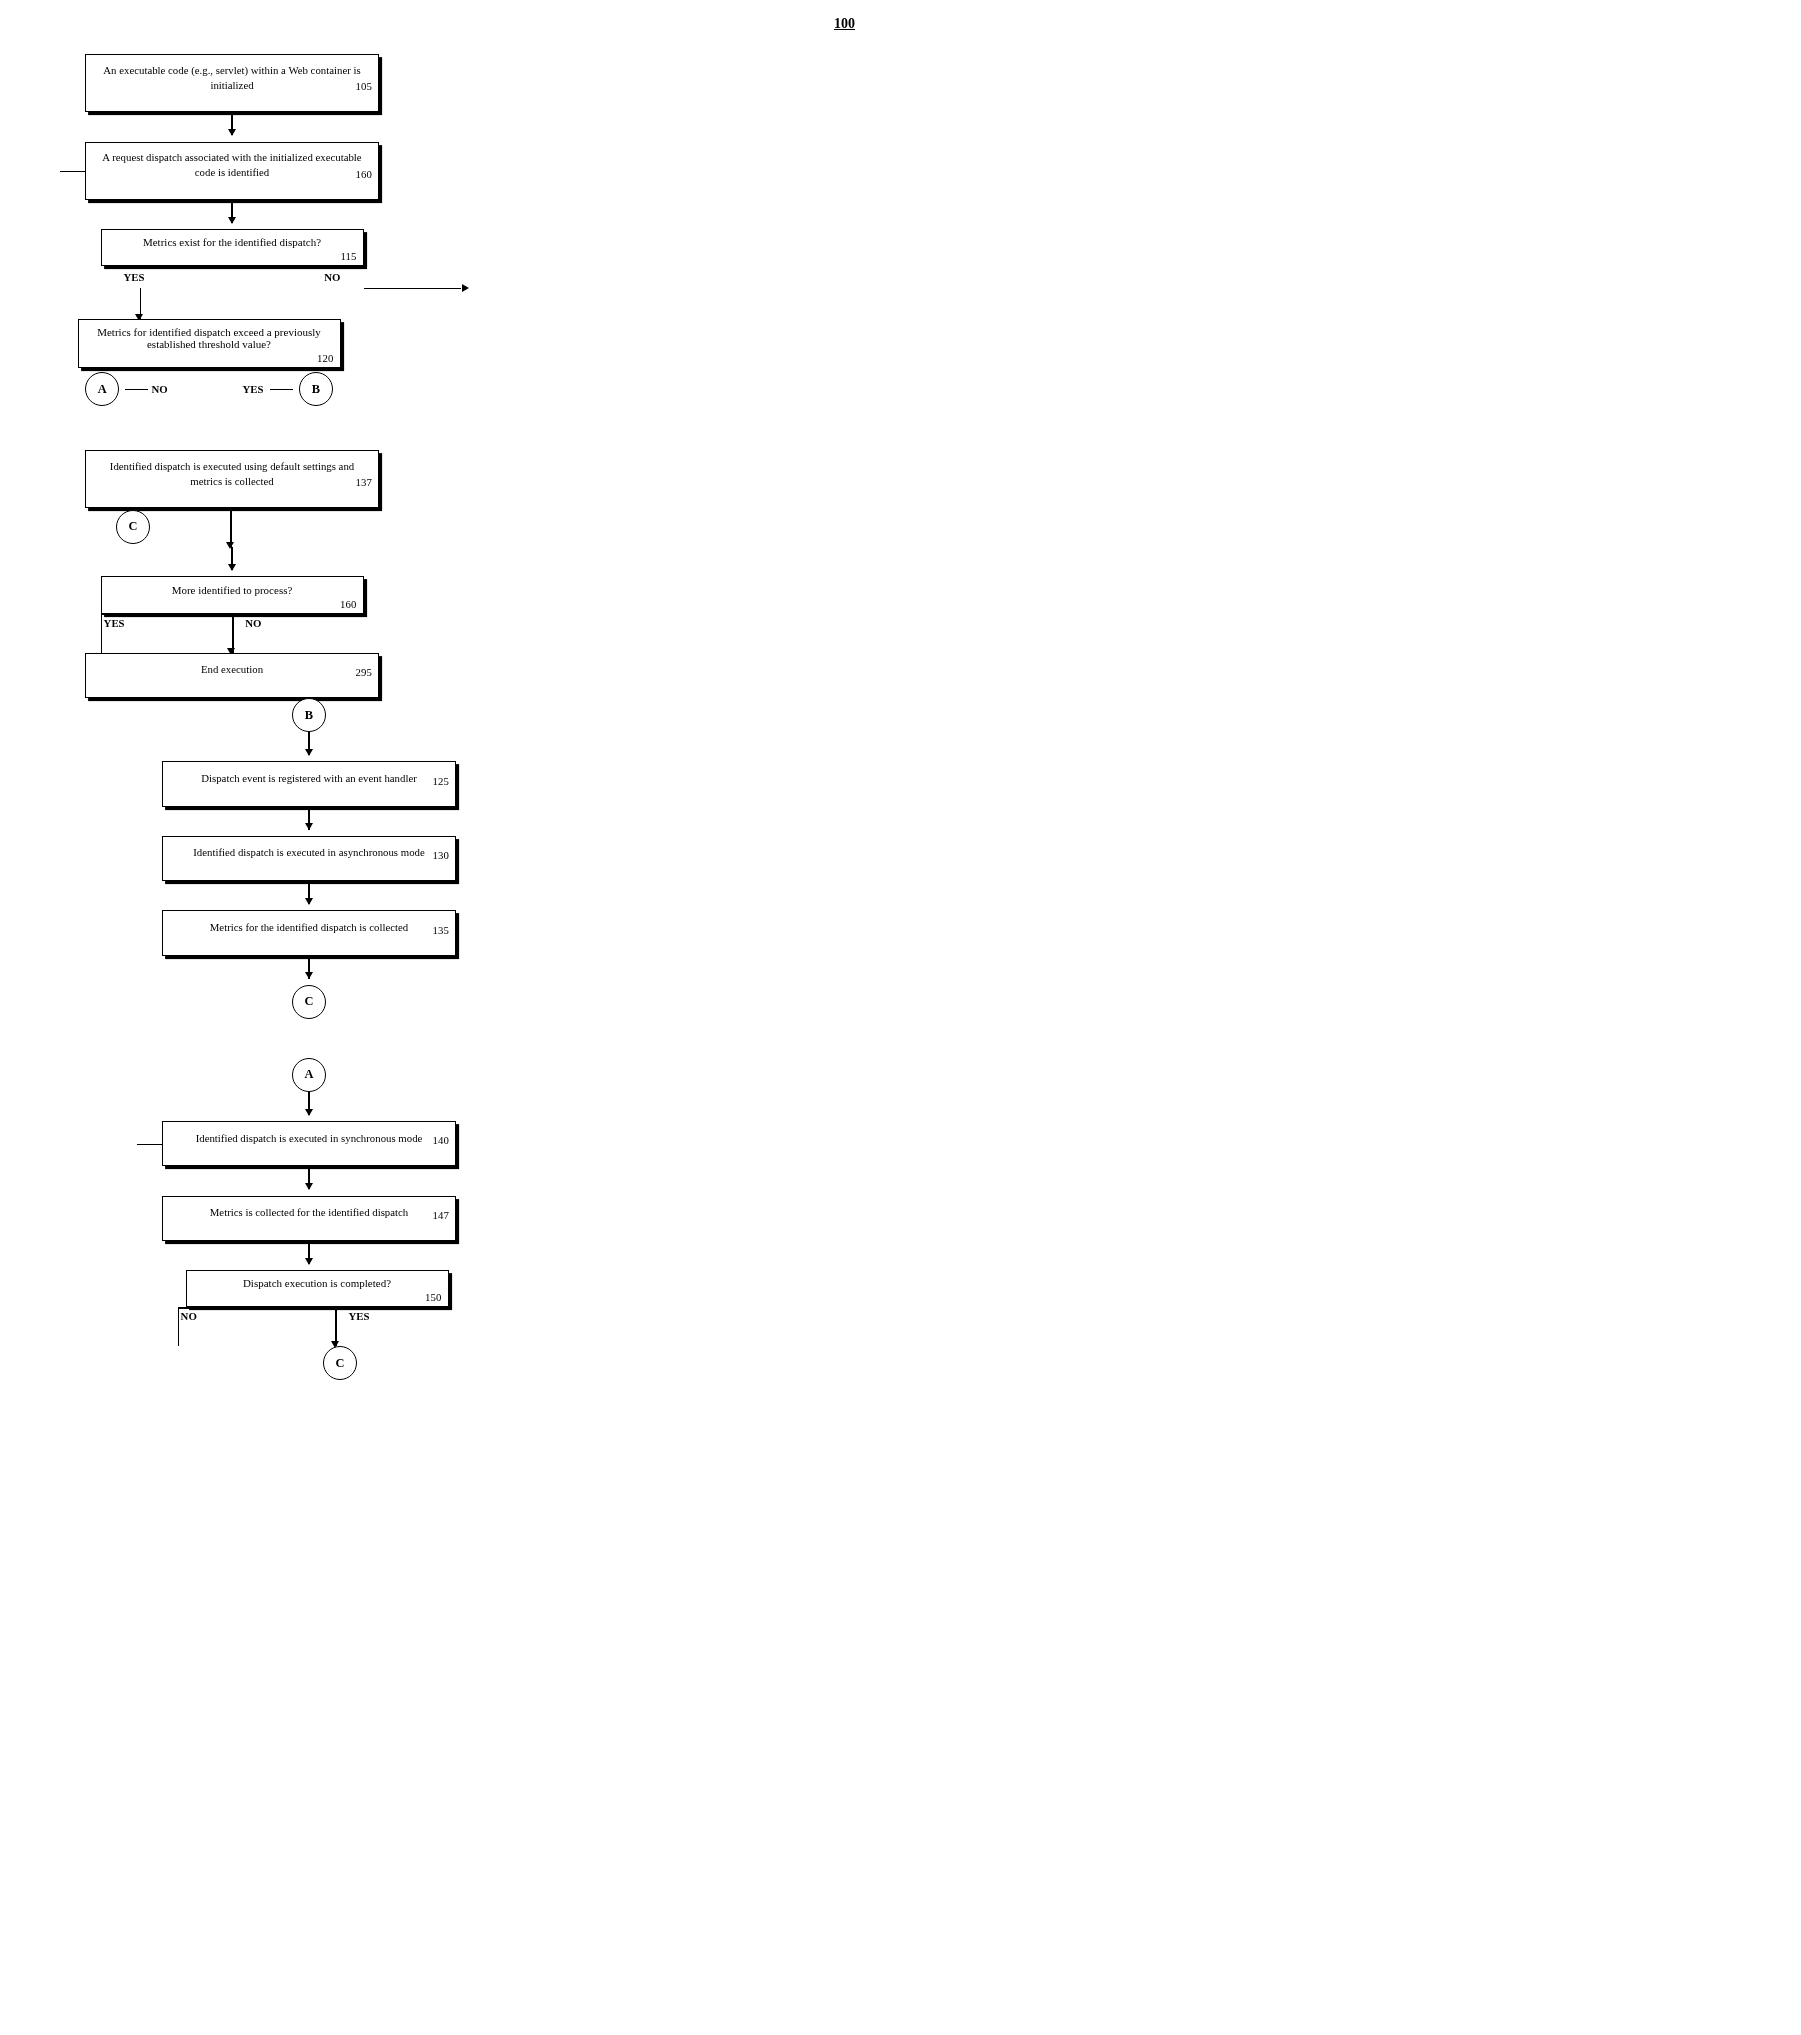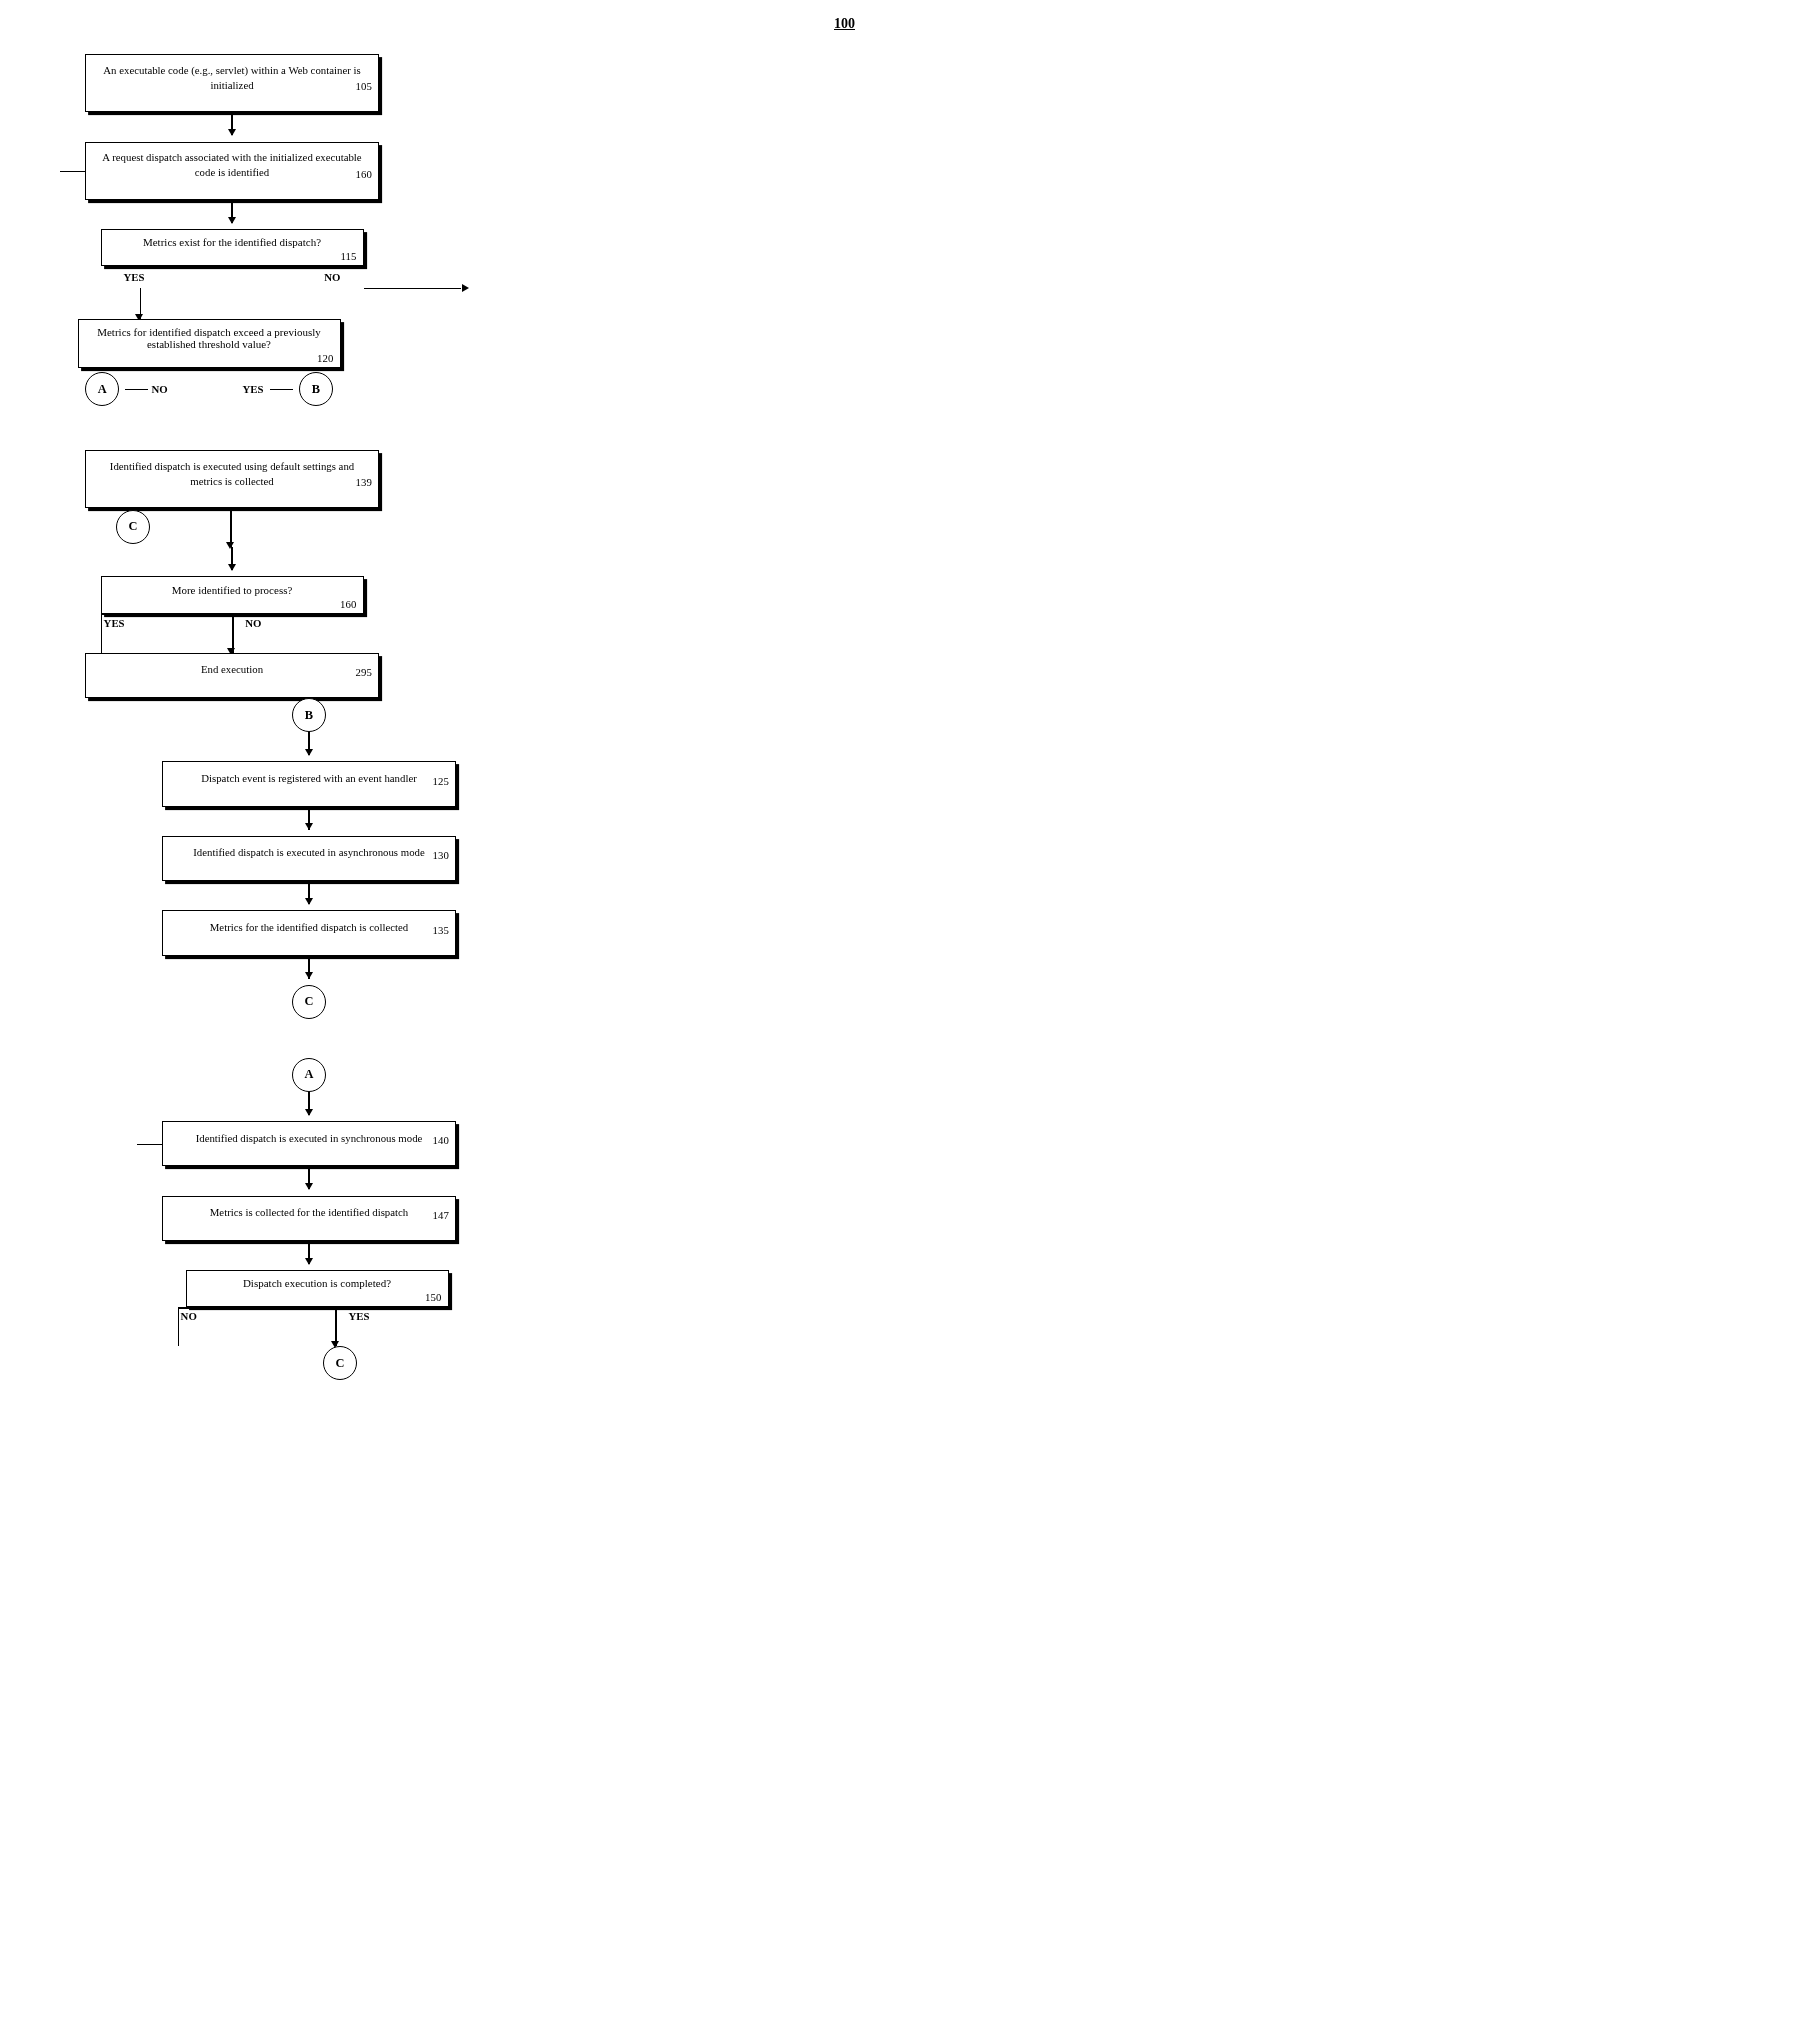--- a/index.html
+++ b/index.html
@@ -206,21 +206,21 @@
         <div class="circle-connector">B</div>
       </div>
     </div>
 
     <div style="height:39px;"></div>
 
     <div style="position:relative; display:flex; align-items:center;">
 
       <div class="flow-box">
         <div class="flow-box-text">Identified dispatch is executed using default settings and metrics is collected</div>
-        <span class="step-num">139</span>
+        <span class="step-num">137</span>
       </div>
 
     </div>
 
     <div style="display:flex; width:294px; position:relative; height:39px;">
 
       <div style="position:absolute; left:31px; top:1.5px;">
         <div class="circle-connector">C</div>
       </div>
 

